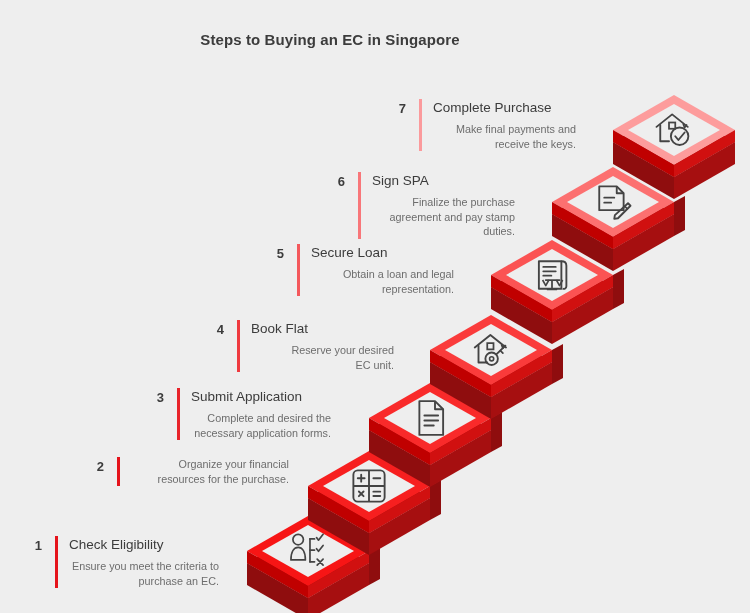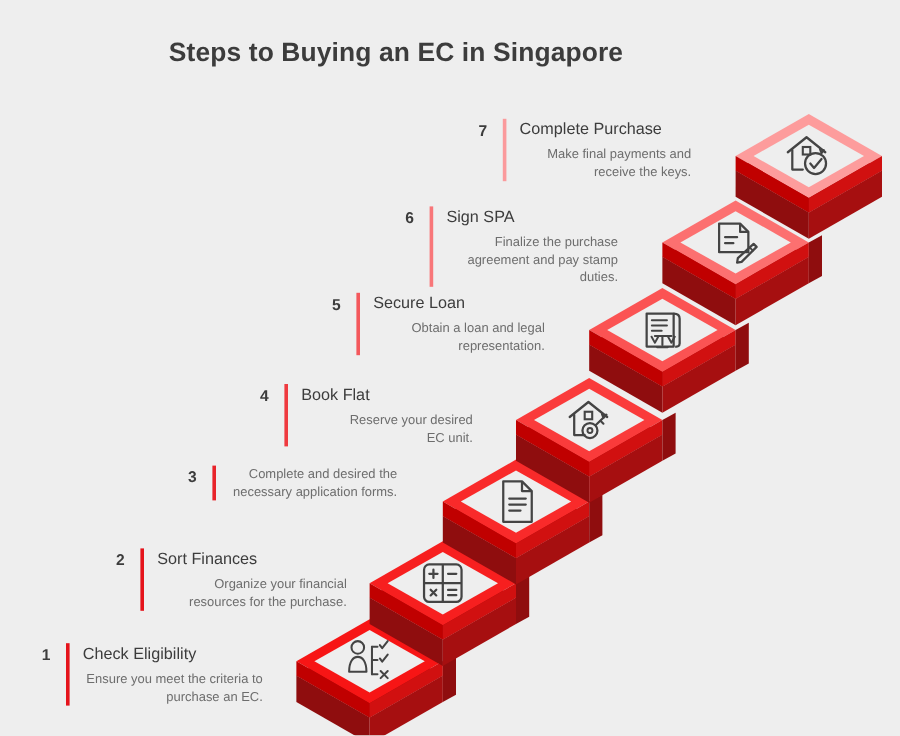--- a/index.html
+++ b/index.html
@@ -19,21 +19,21 @@
     width: 750px;
     height: 613px;
   }
   
   .title {
     position: absolute;
     left: 0;
     top: 31px;
     width: 660px;
     text-align: center;
-    font-size: 22px;
+    font-size: 15px;
     font-weight: bold;
     color: #3c3c3c;
     letter-spacing: 0.1px;
   }
   
   #stairs {
     position: absolute;
     left: 0;
     top: 0;
     width: 750px;
@@ -281,29 +281,29 @@
     <div class="step-body">
       <div class="step-head">Book Flat</div>
       <div class="step-desc" style="max-width:175px;margin-left:24px;">Reserve your desired EC unit.</div>
     </div>
   </div>
 
   <div class="step-text" style="left:144px; top:388px; width:190px;">
     <div class="step-num">3</div>
     <div class="accent-bar" style="background:#e8232a;"></div>
     <div class="step-body">
+      <div class="step-head">Submit Application</div>
       <div class="step-desc" style="max-width:140px;">Complete and desired the necessary application forms.</div>
     </div>
   </div>
 
   <div class="step-text" style="left:84px; top:457px; width:205px;">
     <div class="step-num">2</div>
     <div class="accent-bar" style="background:#e5131b;"></div>
     <div class="step-body">
-      <div class="step-head">Sort Finances</div>
       <div class="step-desc" style="max-width:160px;">Organize your financial resources for the purchase.</div>
     </div>
   </div>
 
   <div class="step-text" style="left:22px; top:536px; width:205px;">
     <div class="step-num">1</div>
     <div class="accent-bar" style="background:#e5131b;"></div>
     <div class="step-body">
       <div class="step-head">Check Eligibility</div>
       <div class="step-desc" style="max-width:150px;">Ensure you meet the criteria to purchase an EC.</div>

